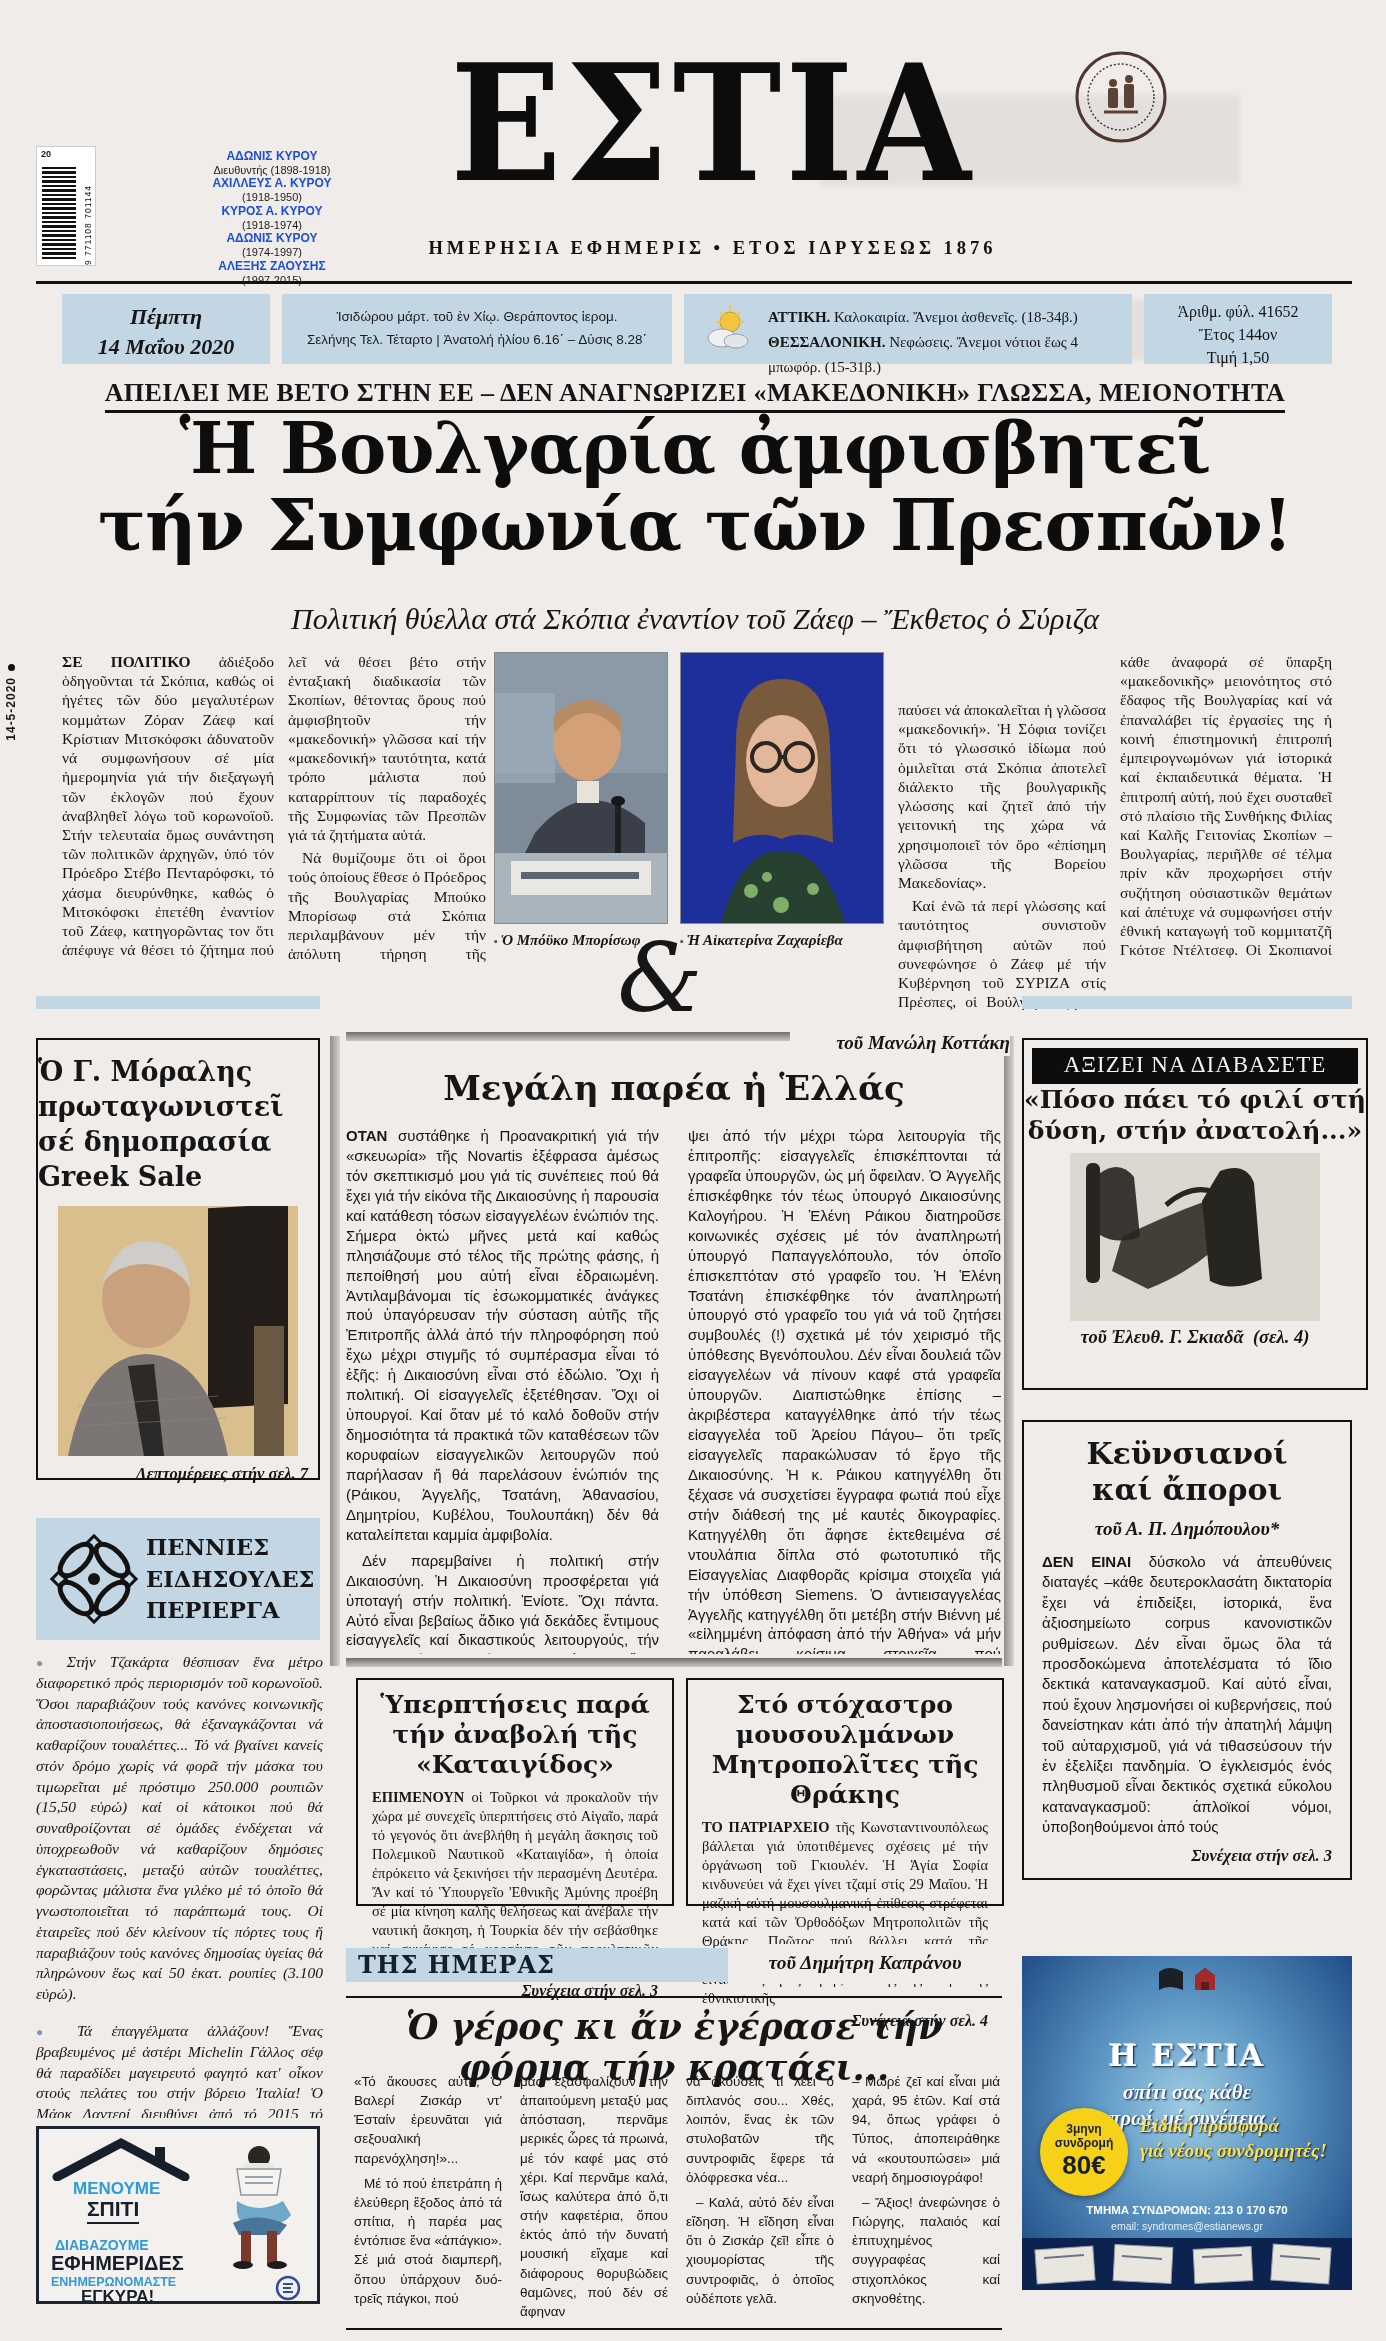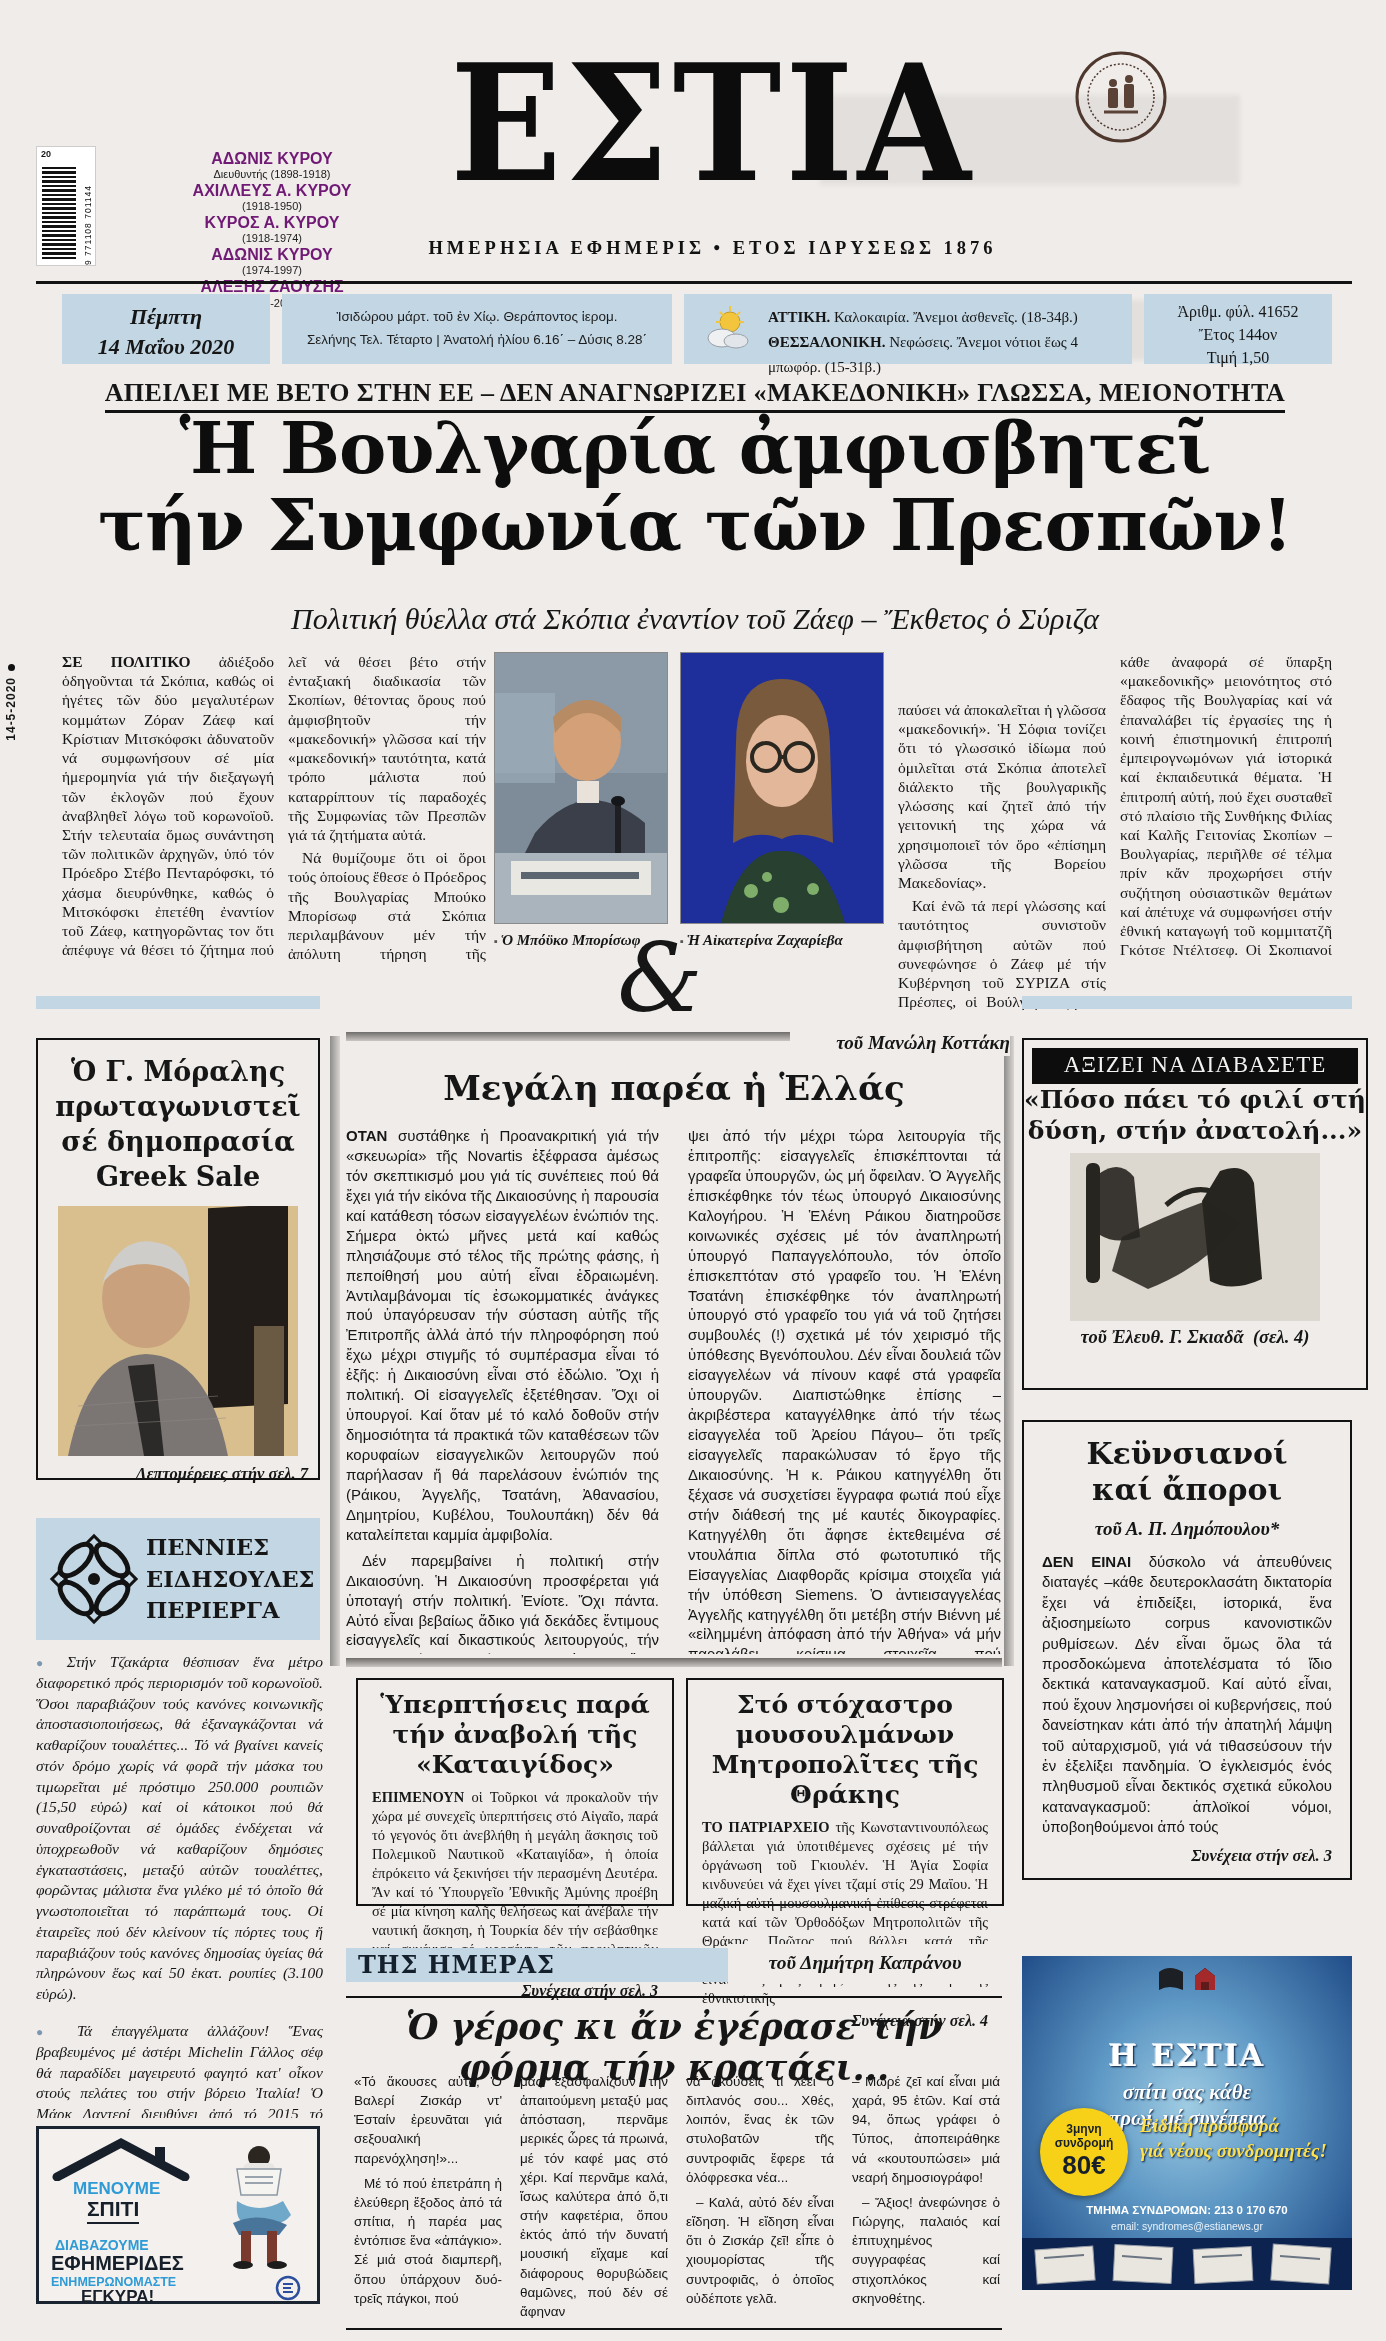--- a/index.html
+++ b/index.html
@@ -10,21 +10,21 @@
   .just{text-align:justify;}
   .blue{background:#c2d6e4;}
 
   
   .barcode{left:36px;top:146px;width:58px;height:118px;background:#fff;border:1px solid #cfcccb;}
   .barcode .stripes{position:absolute;left:5px;top:20px;width:34px;bottom:5px;
      background:repeating-linear-gradient(to bottom,#121212 0 2px,#fff 2px 4px,#121212 4px 7px,#fff 7px 9px);}
   .barcode .num{position:absolute;right:2px;top:14px;bottom:0;font-family:"Liberation Sans",sans-serif;font-size:8.5px;writing-mode:vertical-rl;transform:rotate(180deg);letter-spacing:1px;color:#111;}
   .barcode .top{position:absolute;left:4px;top:2px;font-family:"Liberation Sans",sans-serif;font-size:9px;font-weight:bold;}
   .founders{left:138px;top:150px;width:268px;text-align:center;line-height:1.15;}
-  .founders .nm{font-family:"Liberation Sans",sans-serif;font-weight:bold;font-size:16px;color:#701a75;}
+  .founders .nm{font-family:"Liberation Sans",sans-serif;font-weight:bold;font-size:12px;color:#1d4ed8;}
   .founders .dt{font-family:"Liberation Sans",sans-serif;font-size:11px;color:#1c1c1c;margin-bottom:1px;}
   .logo{left:400px;top:44px;width:625px;text-align:center;font-family:"DejaVu Serif",serif;font-weight:900;font-size:146px;line-height:1.0;letter-spacing:4px;transform:scaleY(1.1);transform-origin:top;color:#0c0c0c;}
   .subtitle{left:400px;top:238px;width:625px;text-align:center;font-weight:bold;font-size:18.5px;letter-spacing:4px;color:#121212;}
   .toprule{left:36px;top:281px;width:1316px;height:3px;background:#121212;}
   .seal{left:1074px;top:50px;width:94px;height:94px;}
 
   
   .ibox{top:294px;height:70px;}
   .datebox{left:62px;width:208px;text-align:center;font-style:italic;font-weight:bold;font-size:22px;line-height:1.35;padding-top:8px;box-sizing:border-box;}
   .saintbox{left:282px;width:390px;text-align:center;font-family:"Liberation Sans",sans-serif;font-size:13.5px;line-height:1.7;padding-top:12px;box-sizing:border-box;color:#1d1d1d;}
@@ -52,21 +52,21 @@
   .caption::before{content:"▪ ";font-style:normal;font-size:11px;color:#555;}
   .contnote{text-align:right;font-weight:bold;font-style:italic;font-size:16.5px;margin-top:6px;}
 
   
   .amp{left:560px;top:930px;width:200px;text-align:center;font-family:"DejaVu Serif",serif;font-style:italic;font-size:96px;line-height:1;}
   .strip{height:13px;}
   .rail{width:10px;background:linear-gradient(to right,#8f8d8b,#d8d5d2);}
   .hbar{height:9px;background:linear-gradient(to bottom,#6f6d6b,#c9c6c3);}
 
   .moralis{left:36px;top:1038px;width:284px;height:442px;border:2.5px solid #121212;box-sizing:border-box;}
-  .moralis .ttl{margin-top:14px;text-align:center;font-weight:bold;font-size:27px;line-height:1.3;font-family:"DejaVu Serif",serif;}
+  .moralis .ttl{margin-top:14px;font-weight:bold;font-size:27px;line-height:1.3;font-family:"DejaVu Serif",serif;}
   .moralis .cap{text-align:right;padding-right:10px;font-weight:bold;font-style:italic;font-size:16.5px;}
 
   .kott-by{left:790px;top:1028px;width:212px;background:#efecea;text-align:right;font-style:italic;font-weight:bold;font-size:19px;padding:4px 0 2px 8px;}
   .kott-title{left:346px;top:1068px;width:656px;text-align:center;font-family:"DejaVu Serif",serif;font-weight:bold;font-size:34px;}
   .kcol{font-family:"Liberation Sans",sans-serif;font-size:15px;line-height:1.33;overflow:hidden;}
   .kcol p{margin:0;}
   .kcol p + p{margin-top:6px;text-indent:16px;}
 
   .worth{left:1022px;top:1038px;width:346px;height:352px;border:2.5px solid #121212;box-sizing:border-box;background:#efecea;}
   .worth .hdr{margin:8px 8px 0 8px;background:#0d0d0d;color:#f4f2f0;text-align:center;font-size:23px;letter-spacing:1px;padding:4px 0 6px;}

